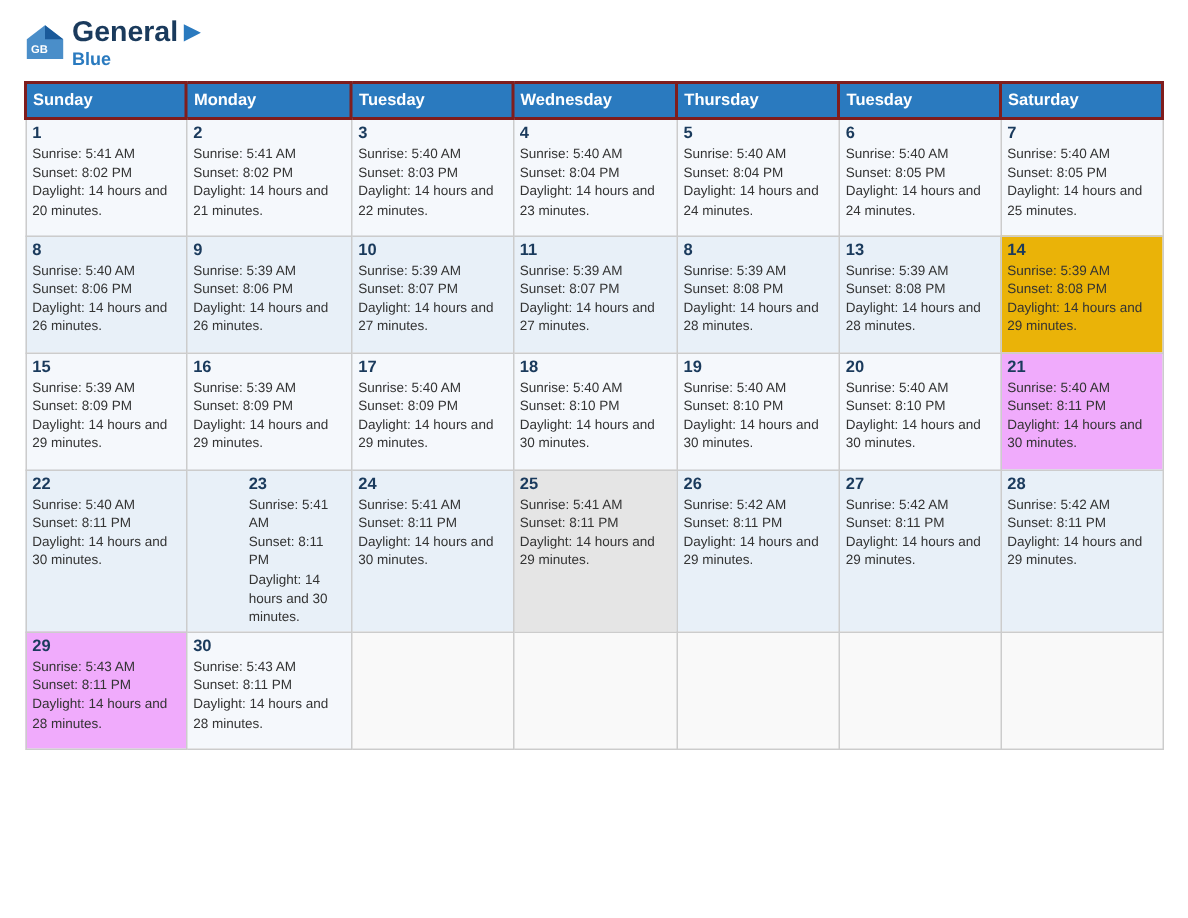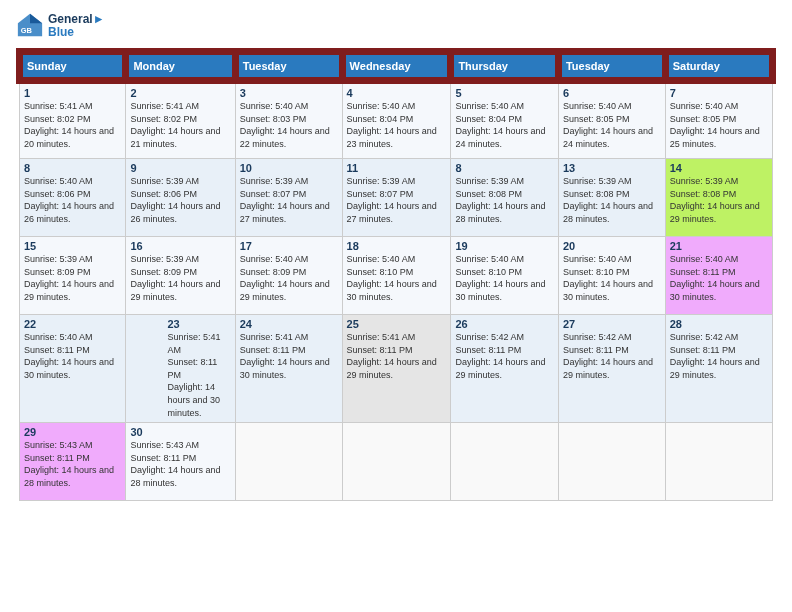--- a/index.html
+++ b/index.html
@@ -47,21 +47,21 @@
       border-collapse: collapse;
       font-size: 9.5px;
     }
     .calendar thead th {
       background: #2a7abf;
       color: #fff;
       padding: 5px 4px;
       text-align: left;
       font-size: 11px;
       font-weight: bold;
-      border: 7px solid #7f1d1d;
+      border: 2px solid #7f1d1d;
     }
     .calendar tbody td {
       border: 1px solid #ccc;
       vertical-align: top;
       padding: 3px 4px;
       height: 78px;
       width: 113px;
     }
     .calendar tbody tr:nth-child(odd) td {
       background: #f5f8fc;
@@ -90,21 +90,21 @@
 
 <div class="page">
   <div class="header">
     <div class="logo">
       <svg class="logo-icon" viewBox="0 0 30 30">
         <polygon points="15,2 28,12 28,26 2,26 2,12" fill="#2a7abf" opacity="0.85"></polygon>
         <polygon points="15,2 28,12 15,12" fill="#1a5a9a"></polygon>
         <text x="5" y="22" font-size="8" fill="white" font-weight="bold">GB</text>
       </svg>
       <div>
-        <div style="font-size:12px;font-weight:bold;color:#1a3a5c;line-height:1.1">General<span style="color:#2a7abf;">►</span></div>
+        <div style="font-size:19px;font-weight:bold;color:#1a3a5c;line-height:1.1">General<span style="color:#2a7abf;">►</span></div>
         <div style="font-size:12px;font-weight:bold;color:#2a7abf;line-height:1.1">Blue</div>
       </div>
     </div>
     <div class="title-block">
       <div class="month-title"></div>
       <div class="location"></div>
     </div>
   </div>
 
   <table class="calendar">
@@ -220,21 +220,21 @@
         </div>
       </td>
           <td style="background: rgb(232, 240, 248);">
         <span class="day-num">13</span>
         <div class="cell-text">
           Sunrise: 5:39 AM<br>
           Sunset: 8:08 PM<br>
           Daylight: 14 hours and 28 minutes.
         </div>
       </td>
-          <td style="background: #bef264;">
+          <td style="background: #eab308;">
         <span class="day-num">14</span>
         <div class="cell-text">
           Sunrise: 5:39 AM<br>
           Sunset: 8:08 PM<br>
           Daylight: 14 hours and 29 minutes.
         </div>
       </td>
         </tr>
         <tr>
           <td style="background: rgb(245, 248, 252);">

